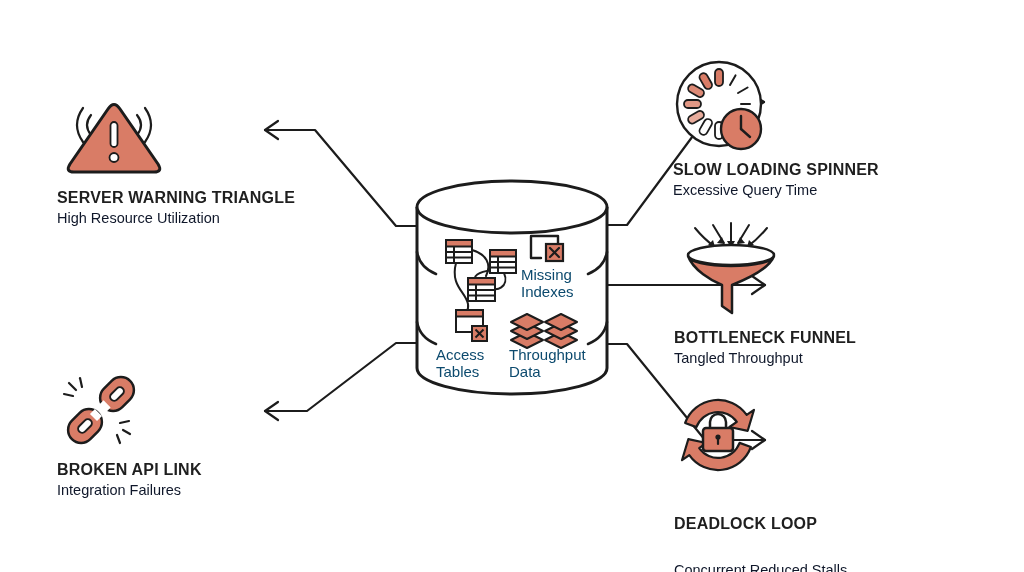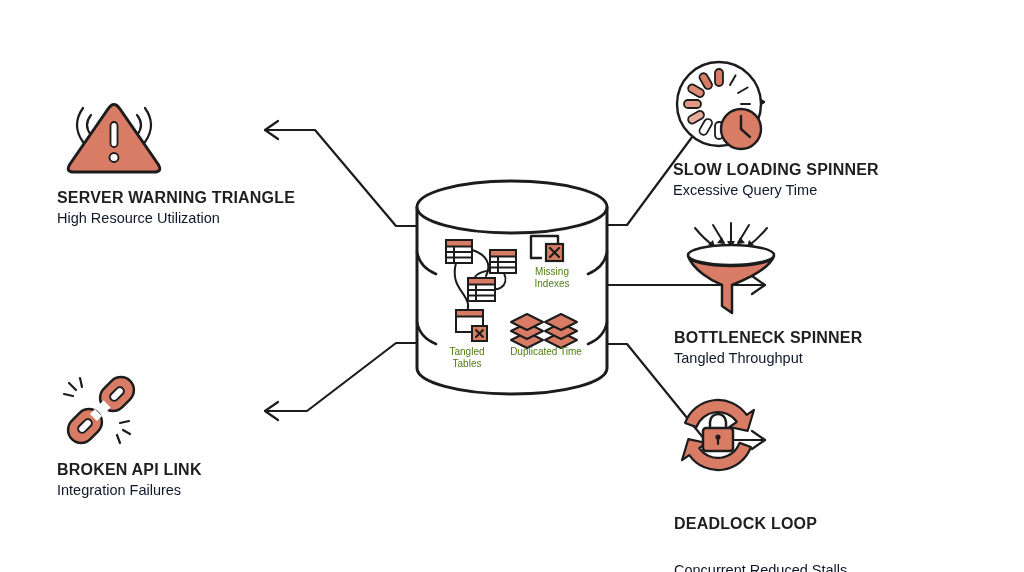--- a/index.html
+++ b/index.html
@@ -7,21 +7,21 @@
     position:relative;width:1024px;height:572px;background:#ffffff;overflow:hidden;
     font-family:"Liberation Sans",sans-serif;color:#1f1f1f;
   }
   svg{display:block;}
   .connectors{position:absolute;left:0;top:0;z-index:1;}
   .node{position:absolute;width:300px;display:flex;flex-direction:column;align-items:flex-start;z-index:2;}
   .node .icon-wrap{display:block;}
   .node-title{font-size:16px;font-weight:700;letter-spacing:.2px;color:#1f1f1f;margin-top:9px;text-align:center;white-space:nowrap;}
   .node-subtitle{font-size:14.5px;font-weight:400;color:#0f172a;margin-top:3px;text-align:center;white-space:nowrap;}
   .db-wrap{position:absolute;left:400px;top:170px;width:230px;height:240px;z-index:2;}
-  .db-label{position:absolute;z-index:3;font-size:10px;line-height:1.15;color:#4d7c0f;text-align:center;}
+  .db-label{position:absolute;z-index:3;font-size:15px;line-height:1.15;color:#0c4a6e;text-align:left;}
   .lbl-missing{left:521px;top:266px;width:62px;}
   .lbl-tangled{left:436px;top:346px;width:62px;}
   .lbl-duplicated{left:509px;top:346px;width:74px;}
 </style>
 </head>
 <body>
 
 <div class="canvas">
 
   <svg class="connectors" width="1024" height="572" viewBox="0 0 1024 572">
@@ -113,22 +113,22 @@
         <path d="M 111,161 L 127,153 L 143,161 L 127,169 Z"></path>
         <path d="M 111,152 L 127,144 L 143,152 L 127,160 Z"></path>
         <path d="M 145,170 L 161,162 L 177,170 L 161,178 Z"></path>
         <path d="M 145,161 L 161,153 L 177,161 L 161,169 Z"></path>
         <path d="M 145,152 L 161,144 L 177,152 L 161,160 Z"></path>
       </g>
     </svg>
   </div>
 
   <div class="db-label lbl-missing">Missing Indexes</div>
-  <div class="db-label lbl-tangled">Tangled Tables</div>
-  <div class="db-label lbl-duplicated">Duplicated Time</div>
+  <div class="db-label lbl-tangled">Access Tables</div>
+  <div class="db-label lbl-duplicated">Throughput Data</div>
 
   <div class="node" style="left:57px;top:95px;">
     <svg class="icon-wrap" width="115" height="85" viewBox="0 0 115 85">
       <g stroke="#1c1c1c" stroke-width="2.2" fill="none" stroke-linecap="round">
         <path d="M 26,13 Q 14,30 26,47"></path>
         <path d="M 34,20 Q 26,30 34,40"></path>
         <path d="M 88,13 Q 100,30 88,47"></path>
         <path d="M 80,20 Q 88,30 80,40"></path>
       </g>
       <path d="M 51,14 Q 57,5 63,14 L 101,69 Q 106,77 97,77 L 17,77 Q 8,77 13,69 Z" fill="#D97C66" stroke="#1c1c1c" stroke-width="3" stroke-linejoin="round"></path>
@@ -227,21 +227,21 @@
         <polygon points="50,22 43,21 48,15"></polygon>
         <polygon points="57,26 53,19 61,19"></polygon>
         <polygon points="64,22 66,15 71,21"></polygon>
         <polygon points="73,25 75,18 80,23"></polygon>
       </g>
       <line x1="27" y1="30" x2="88" y2="30" stroke="#1c1c1c" stroke-width="1.8" stroke-dasharray="6 9"></line>
 
       <path d="M 14,34 C 19,48 38,59 48,63 L 48,84 L 58,91 L 58,63 C 68,59 95,48 100,34 A 43 10 0 0 1 14,34 Z" fill="#D97C66" stroke="#1c1c1c" stroke-width="2.5" stroke-linejoin="round"></path>
       <ellipse cx="57" cy="33" rx="43" ry="10" fill="#ffffff" stroke="#1c1c1c" stroke-width="2.5"></ellipse>
     </svg>
-    <div class="node-title">BOTTLENECK SPINNER</div>
+    <div class="node-title">BOTTLENECK FUNNEL</div>
     <div class="node-subtitle">Tangled Throughput</div>
   </div>
 
   <div class="node" style="left:674px;top:390px;gap:26px;">
     <svg class="icon-wrap" width="88" height="90" viewBox="0 0 88 90">
       <g fill="#D97C66" stroke="#1c1c1c" stroke-width="2.2" stroke-linejoin="round">
         <path d="M 11.1,33 A 35 35 0 0 1 72.7,24.9 L 80,19.8 L 73.7,40.8 L 55.5,37 L 62.8,31.8 A 23 23 0 0 0 22.4,37.1 Z"></path>
         <path d="M 11.1,33 A 35 35 0 0 1 72.7,24.9 L 80,19.8 L 73.7,40.8 L 55.5,37 L 62.8,31.8 A 23 23 0 0 0 22.4,37.1 Z" transform="rotate(180 44 45)"></path>
       </g>
       <path d="M 36,38 V 32 A 8 8 0 0 1 52,32 V 38" fill="#ffffff" stroke="#1c1c1c" stroke-width="2.5"></path>

